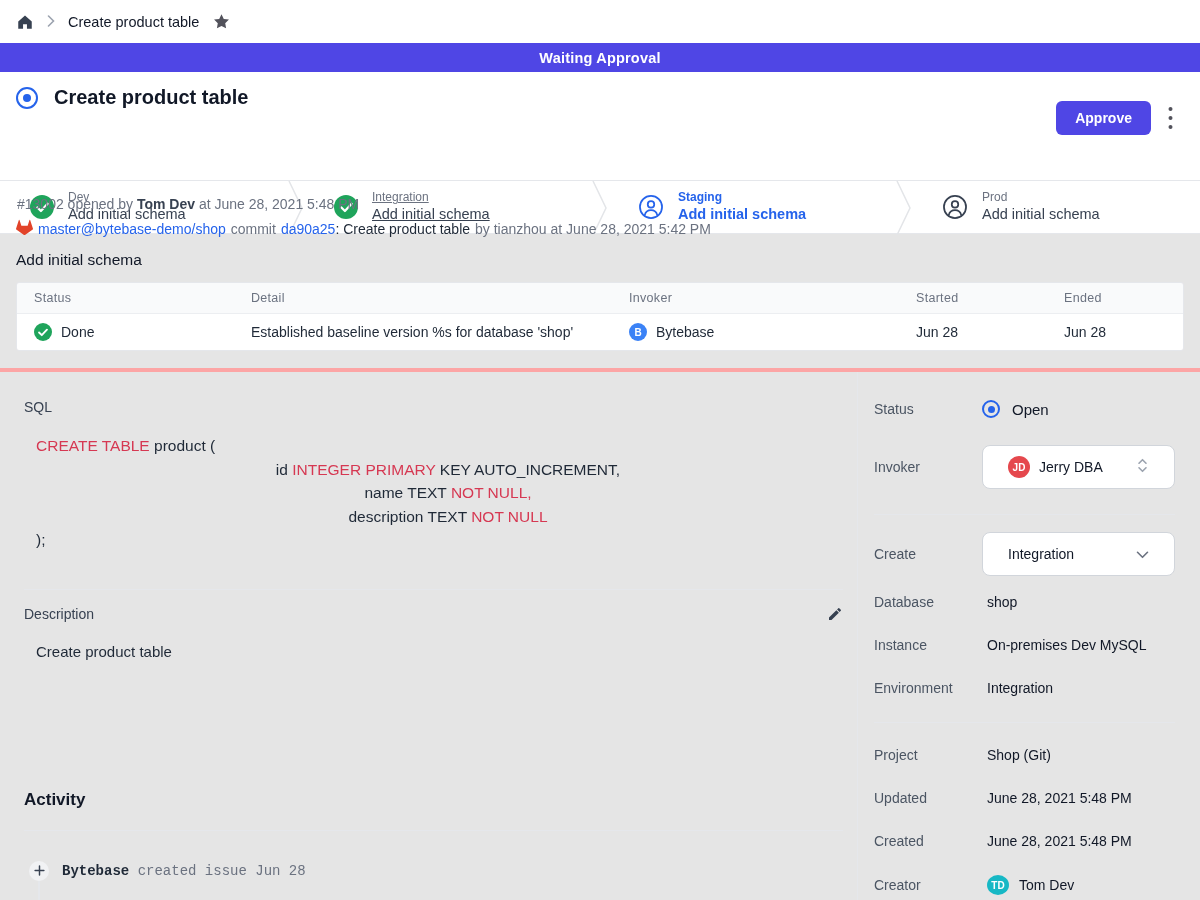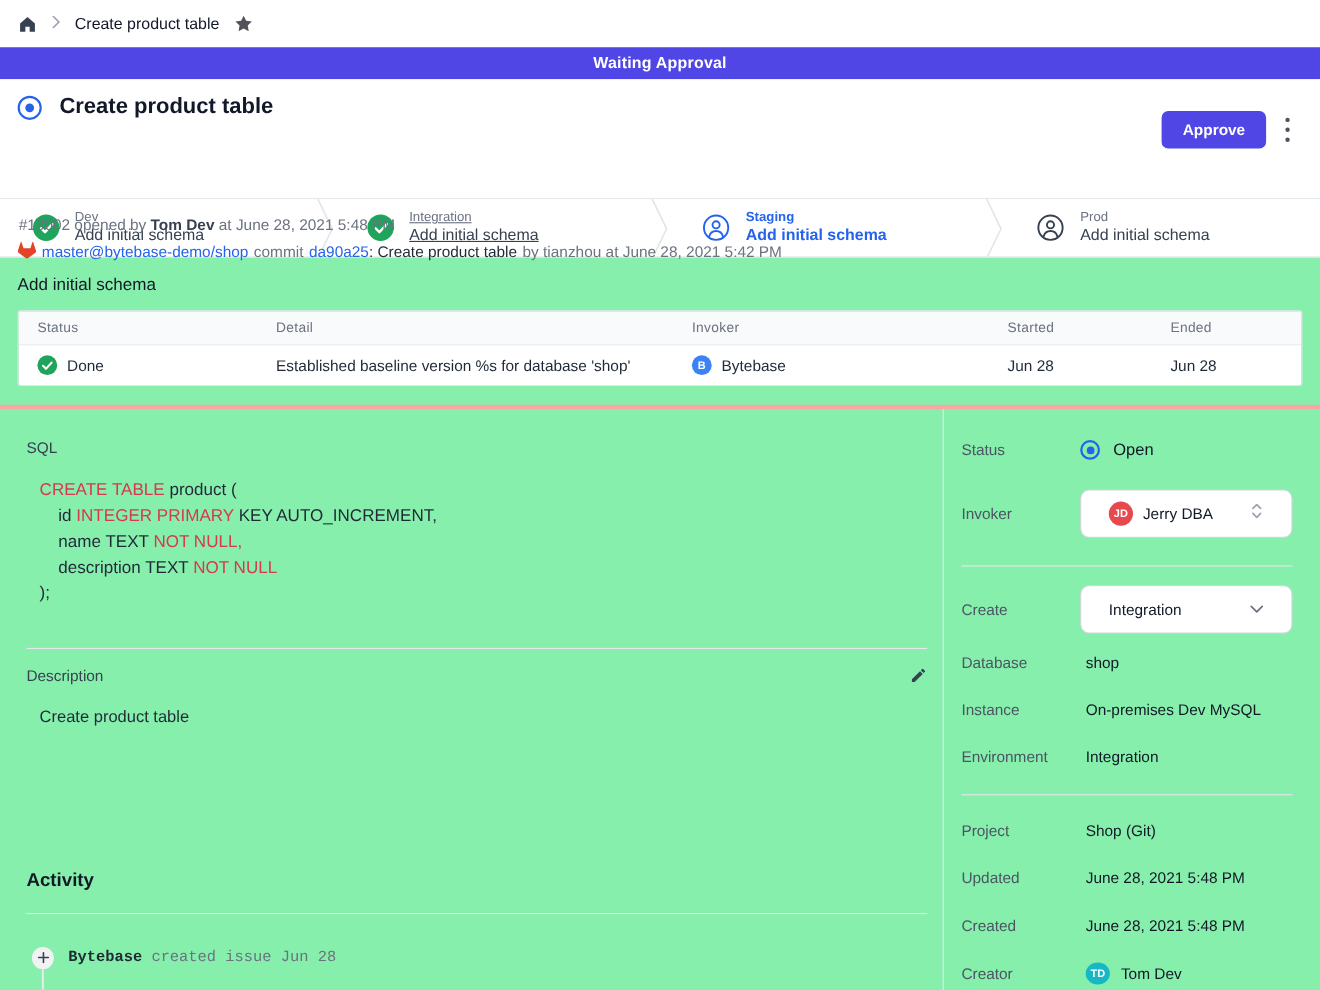--- a/index.html
+++ b/index.html
@@ -1,17 +1,17 @@
 <!DOCTYPE html>
 <html><head>
 <meta charset="utf-8">
 <style>
   * { margin:0; padding:0; box-sizing:border-box; }
   body { width:1200px; height:900px; background:#fff; font-family:"Liberation Sans", sans-serif; color:#1f2937; }
-  .page { position:relative; width:1200px; height:900px; overflow:hidden; background:#86efac; }
+  .page { position:relative; width:1200px; height:900px; overflow:hidden; background:#e5e5e5; }
 
   
   .crumb-bar { height:43px; display:flex; align-items:center; padding:0 16px; gap:13px; background:#fff; }
   .crumb-title { font-size:14.5px; color:#111827; font-weight:500; }
   .icon-btn { display:inline-flex; align-items:center; justify-content:center; cursor:pointer; }
 
   
   .banner { height:29px; background:#4f46e5; color:#fff; display:flex; align-items:center; justify-content:center;
             font-size:14.5px; font-weight:600; letter-spacing:.2px; }
 
@@ -58,21 +58,21 @@
   .av-b { width:18px; height:18px; background:#3b82f6; font-size:10px; }
   .av-jd { width:22px; height:22px; background:#e5484d; font-size:10px; }
   .av-td { width:22px; height:20px; background:#17b8c5; font-size:10px; }
 
   
   .content { display:flex; border-top:4px solid #fca5a5; height:532px; }
   .main { width:858px; border-right:1px solid #e5e7eb; padding:27px 0 0 24px; position:relative; }
   .main-inner { width:819px; }
   .sql-label { font-size:14px; color:#374151; }
   .sql-code { margin-top:19px; font-size:15.5px; line-height:23.5px; color:#1f2937; padding-left:12px; }
-  .sql-line.ind { padding-left:17px; }
+  .sql-line.ind { padding-left:17px;text-align:center; }
   .kw { color:#d63852; }
   .hr { height:1px; background:#e5e7eb; }
   .hr1 { margin-top:37px; }
   .desc-row { margin-top:16px; display:flex; align-items:flex-start; justify-content:space-between; }
   .desc-label { font-size:14px; color:#374151; }
   .desc-content { margin:21px 0 0 12px; font-size:15px; color:#1f2937; }
   .activity-title { margin-top:130px; font-size:17px; font-weight:700; color:#111827; }
   .hr2 { margin-top:20px; }
   .activity-item { margin:30px 0 0 5px; display:flex; align-items:center; gap:13px; }
   .plus-circle { width:20px; height:20px; border-radius:50%; background:#f1f2f4; display:inline-flex; align-items:center; justify-content:center; flex-shrink:0; }

